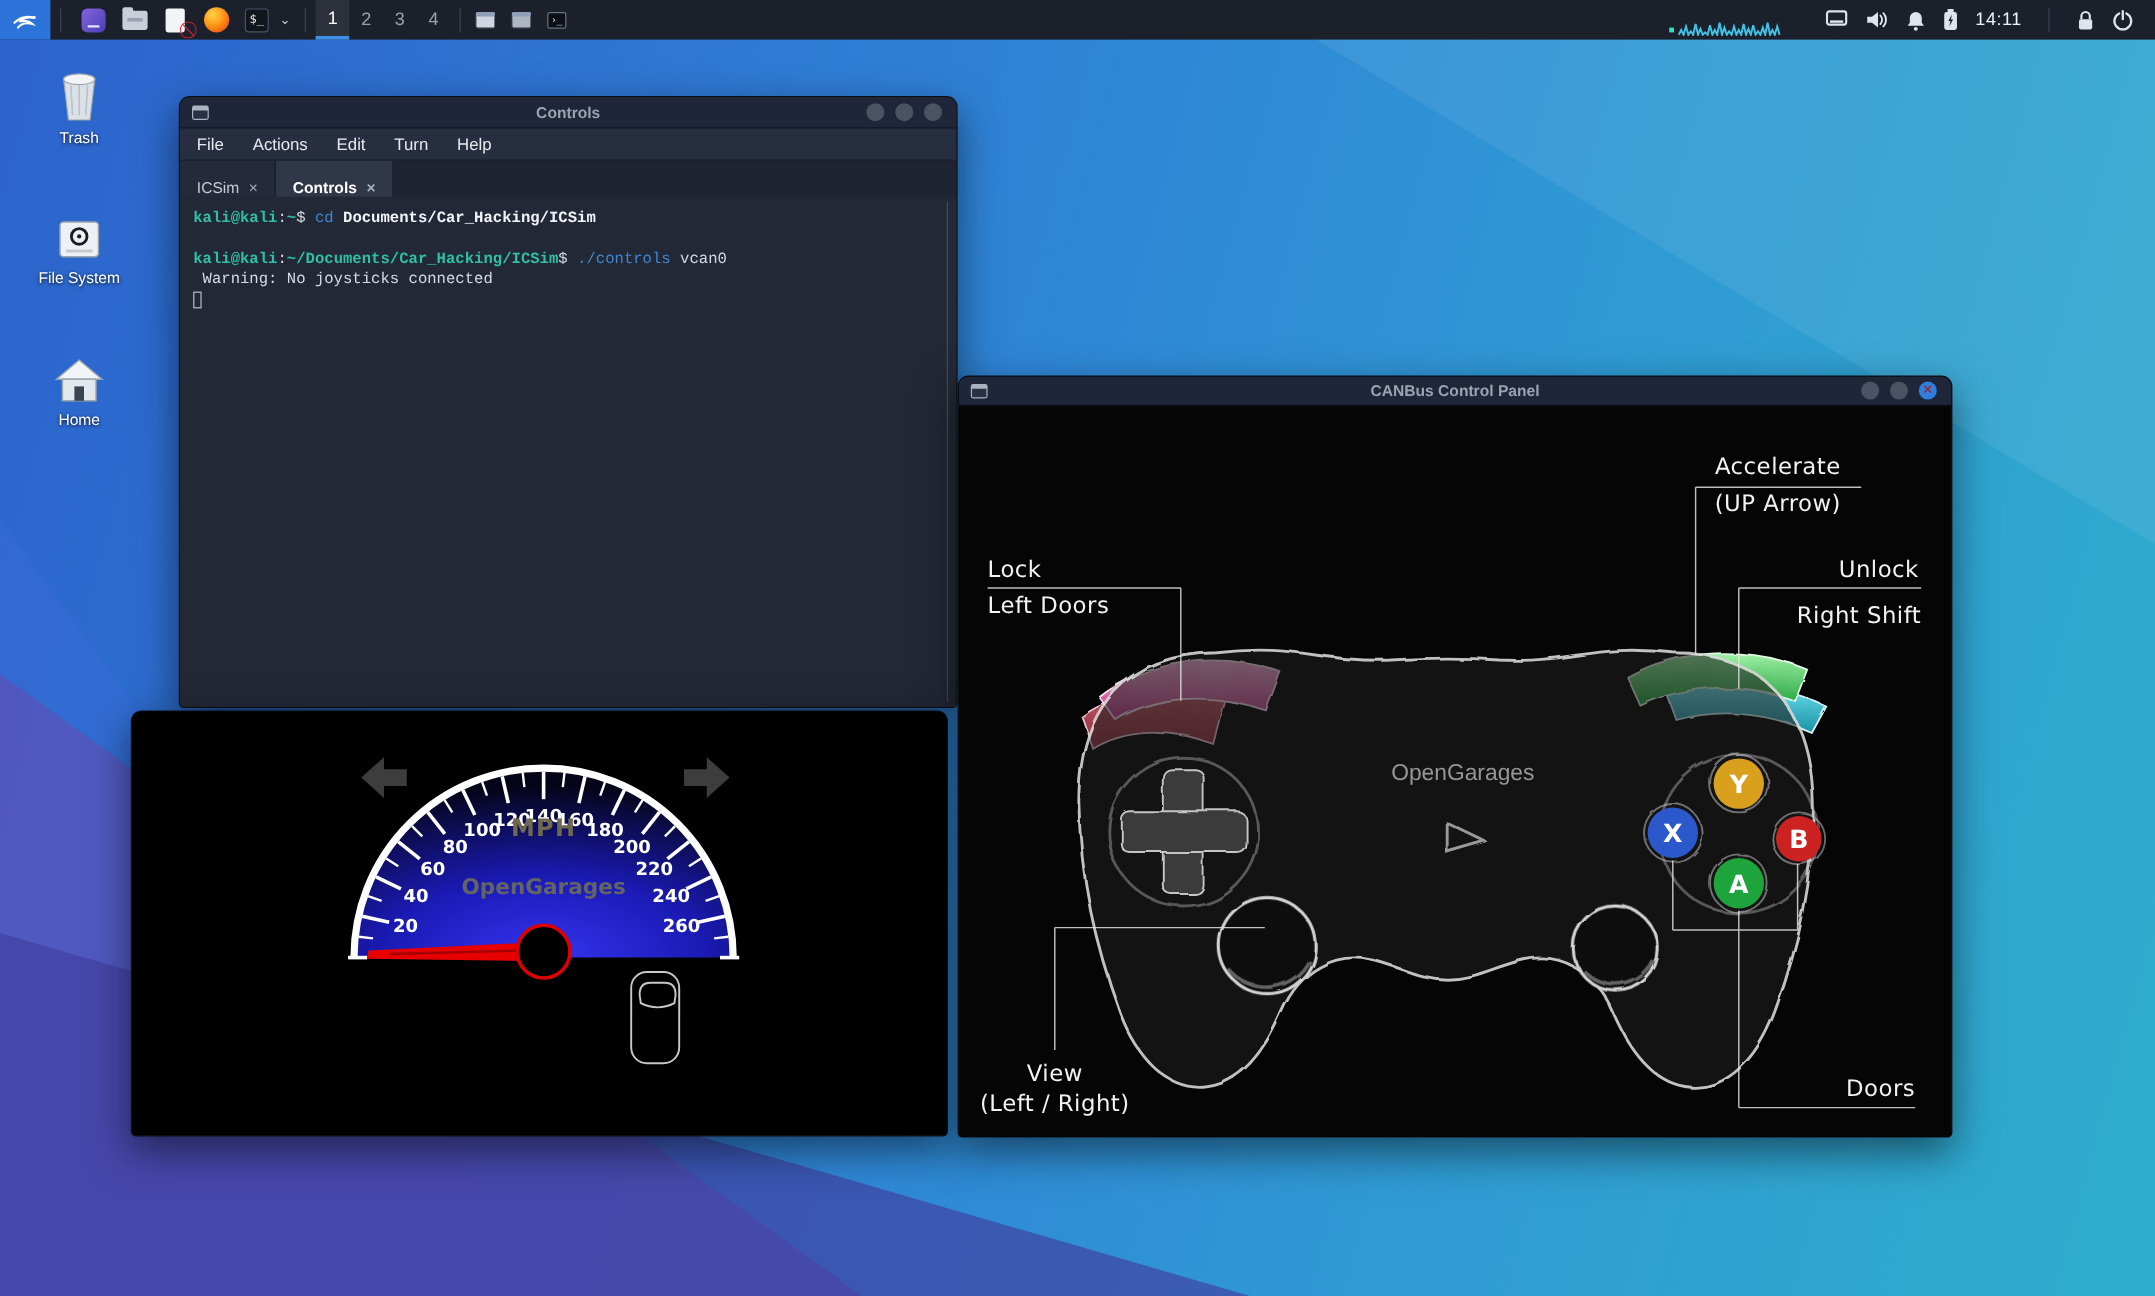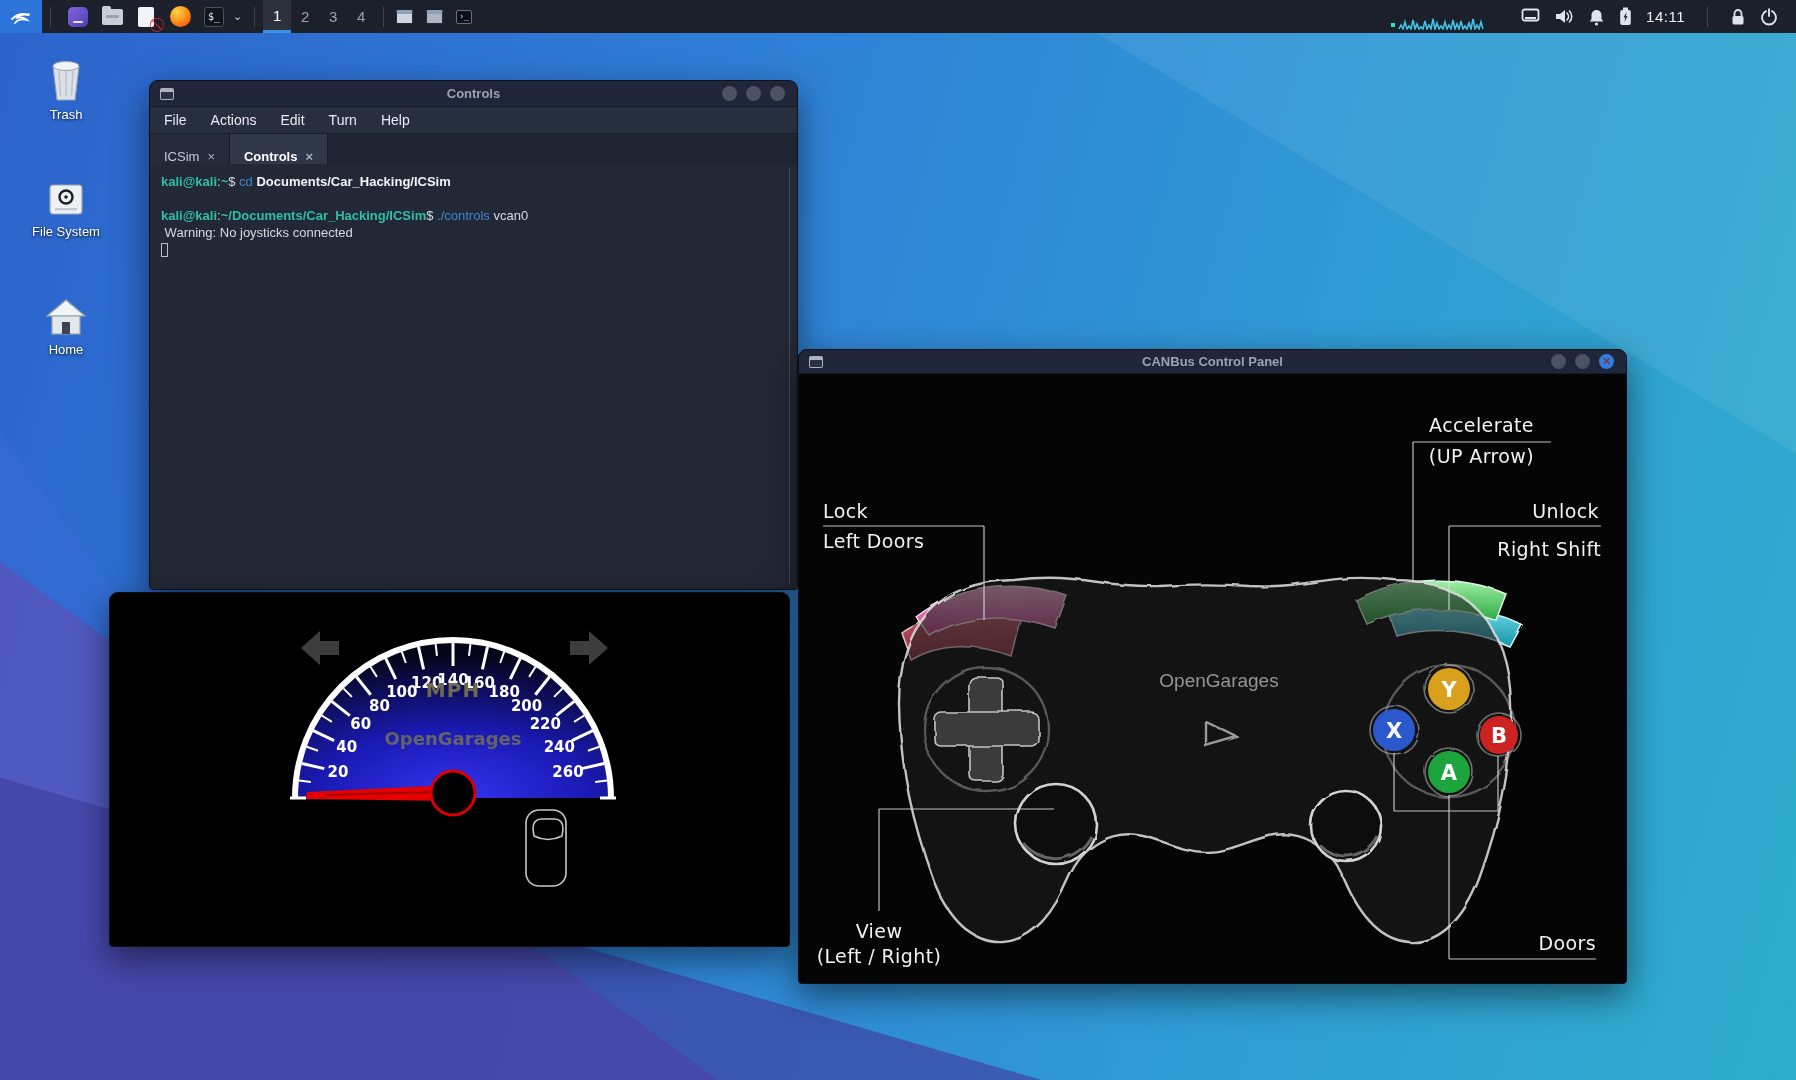--- a/index.html
+++ b/index.html
@@ -65,40 +65,40 @@
   
   .terminal { left:149px; top:80px; width:649px; height:510px; background:#232836; z-index:10; }
   .menubar { height:27px; background:#272e3f; display:flex; align-items:center; gap:24px; padding:0 14px;
     font-size:14px; color:#e8eaf0; border-bottom:1px solid #1a1f2c; }
   .tabbar { height:30px; background:#1f2432; display:flex; align-items:flex-end; }
   .tab { height:30px; display:flex; align-items:flex-end; gap:8px; padding:0 14px; font-size:13px;
     color:#c6cbd6; background:#242a3a; border-right:1px solid #171c28; }
   .tab.active { background:#303748; color:#fff; font-weight:bold; }
   .tab .x { font-size:13px; color:#aab0bc; }
   .tcontent { position:relative; height:calc(510px - 26px - 27px - 30px); background:#232836;
-    font-family:Liberation Sans, sans-serif; font-size:13px; line-height:17px;
+    font-family:Liberation Mono, monospace; font-size:13px; line-height:17px;
     padding:9px 0 0 11px; color:#d6dae2; }
   .tcontent::after { content:""; position:absolute; top:4px; right:7px; bottom:6px; width:1px; background:rgba(255,255,255,.16); }
   .term-line { white-space:pre; }
   .t-user,.t-path { color:#2fbfa7; font-weight:bold; }
   .t-plain { color:#d6dae2; }
   .t-cmd { color:#3f87d2; }
   .t-argb { color:#f2f4f8; font-weight:bold; }
   .t-arg { color:#d6dae2; }
   .cursor { display:inline-block; width:7px; height:14px; border:1px solid #b8bec8; vertical-align:text-bottom; }
 
   
   .icsim { left:109px; top:592px; width:681px; height:355px; background:#000; z-index:20; }
   .icsim .content { height:329px; background:#000; position:relative; }
   .gauge-num { font:bold 15px "DejaVu Sans",sans-serif; fill:#fff; text-anchor:middle; }
   .gauge-unit { font:bold 20px "DejaVu Sans",sans-serif; fill:#6e6950; text-anchor:middle; letter-spacing:1px; }
   .gauge-brand { font:bold 18px "DejaVu Sans",sans-serif; fill:#646464; text-anchor:middle; }
 
   
-  .canbus { left:798px; top:313px; width:829px; height:635px; background:#000; z-index:20;margin-top:36px; }
+  .canbus { left:798px; top:313px; width:829px; height:635px; background:#000; z-index:20; }
   .canbus .titlebar { height:24px; }
   .canbus .content { position:relative; height:611px; background:#050505; }
   .cb-label { position:absolute; color:#f2f2f2; font-size:19px; letter-spacing:.4px; font-family:"DejaVu Sans",sans-serif; }
   .cb-brand { position:absolute; left:352px; top:296px; width:136px; text-align:center; color:#959595; font-size:19px; }
   .btn-letter { font:bold 21px "DejaVu Sans",sans-serif; fill:#fff; text-anchor:middle; }
 </style>
 </head>
 <body>
 
 <div class="desktop">

